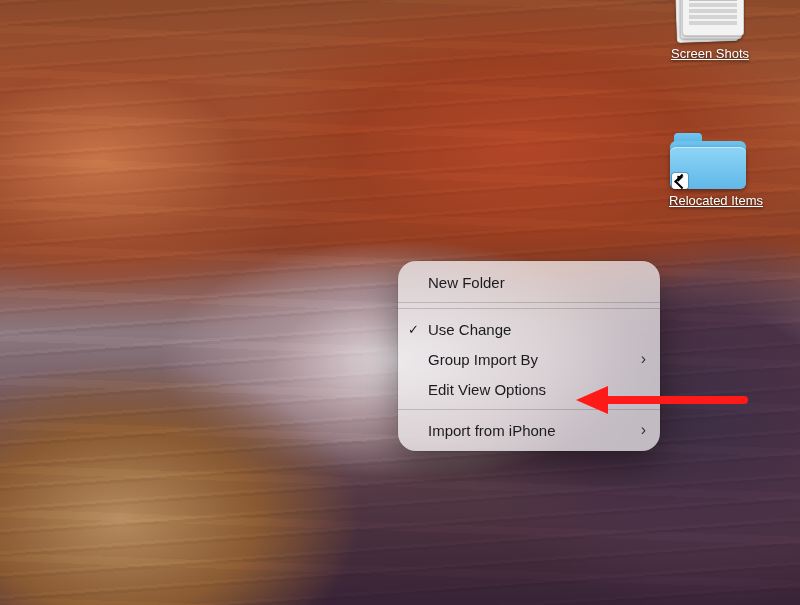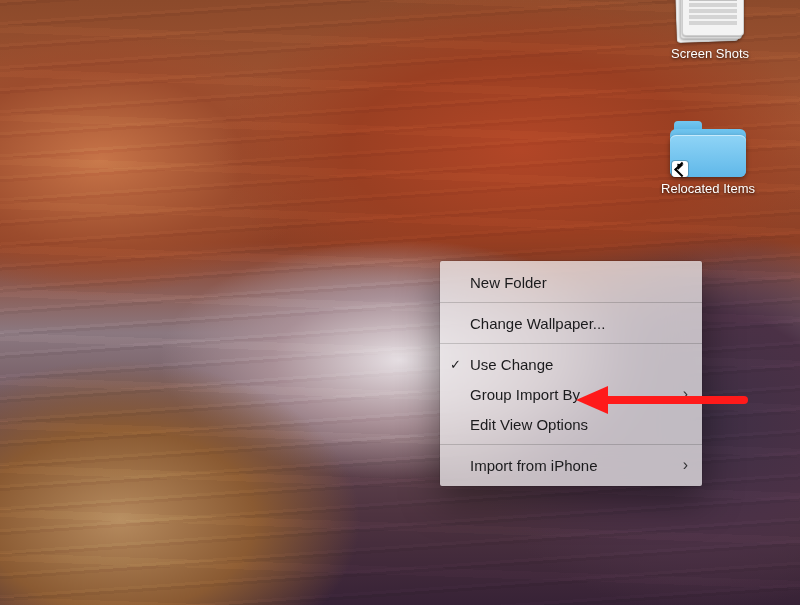--- a/index.html
+++ b/index.html
@@ -38,20 +38,21 @@
       text-align: center;
       color: #fff;
       font-size: 13px;
       font-weight: 500;
       text-shadow: 0 1px 3px rgba(0,0,0,.8);
       cursor: default;
     }
     .desktop-icon .label {
       margin-top: 4px;
       line-height: 1.2;
+      text-decoration: underline;
     }
 
     
     .thumb-stack {
       position: relative;
       width: 68px; height: 52px;
       margin: 0 auto;
     }
     .thumb-stack .sheet {
       position: absolute;
@@ -115,26 +116,25 @@
     }
 
     
     .context-menu {
       position: absolute;
       left: 398px; top: 261px;
       width: 262px;
       background: rgba(242,241,243,.72);
       -webkit-backdrop-filter: blur(20px);
       backdrop-filter: blur(20px);
-      border-radius: 2px;
+      border-radius: 18px;
       box-shadow: 0 0 0 .5px rgba(0,0,0,.18), 0 14px 40px rgba(0,0,0,.45);
       padding: 6px 0;
       font-size: 15px;
       color: #1b1b1d;
-      margin-left: 42px;
     }
     .menu-item {
       display: flex;
       align-items: center;
       height: 30px;
       padding: 0 14px 0 30px;
       white-space: nowrap;
       cursor: default;
       position: relative;
     }
@@ -167,38 +167,35 @@
 
   <div class="desktop-icon" style="left:655px; top:-10px;">
     <div class="thumb-stack">
       <div class="sheet s1"></div>
       <div class="sheet s2"></div>
       <div class="sheet s3"></div>
     </div>
     <div class="label">Screen Shots</div>
   </div>
 
-  <div class="desktop-icon" style="left:653px; top:119px;">
+  <div class="desktop-icon" style="left:653px; top:131px;text-align:right;">
     <div class="folder">
       <div class="tab"></div>
       <div class="back"></div>
       <div class="front"></div>
       <div class="alias"></div>
     </div>
     <div class="label">Relocated Items</div>
   </div>
 
   <div class="context-menu">
     <div class="menu-item">
       <span>New Folder</span>
     </div>
     <div class="menu-sep"></div>
-    <div class="menu-item">
-      <span>Change Wallpaper...</span>
-    </div>
     <div class="menu-sep"></div>
     <div class="menu-item">
       <span class="check">✓</span>
       <span>Use Change</span>
     </div>
     <div class="menu-item">
       <span>Group Import By</span>
       <span class="spacer"></span>
       <span class="chev">›</span>
     </div>

